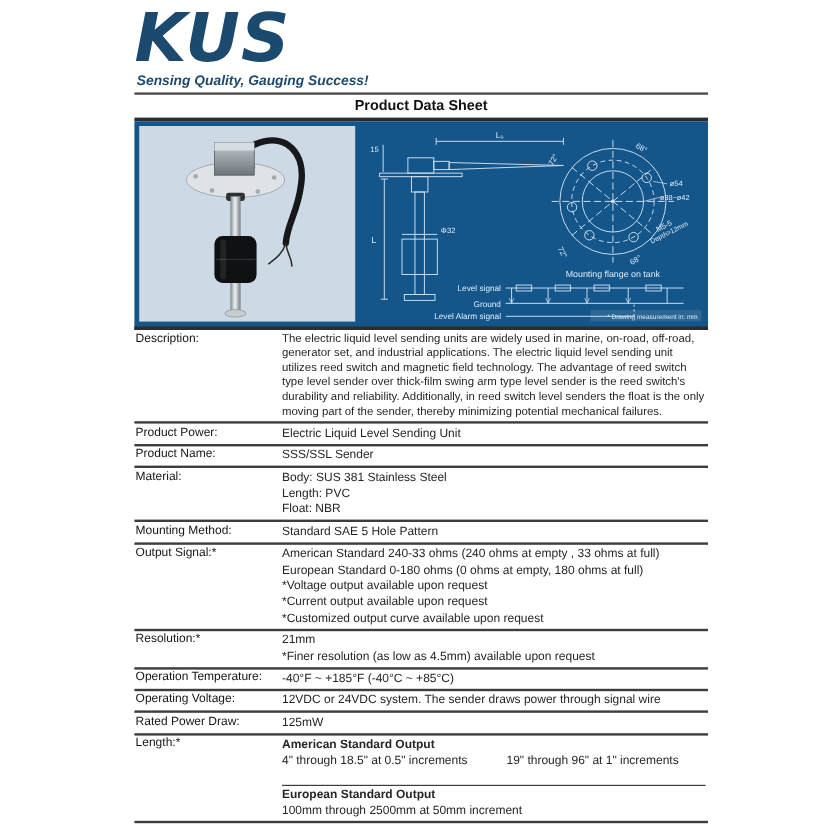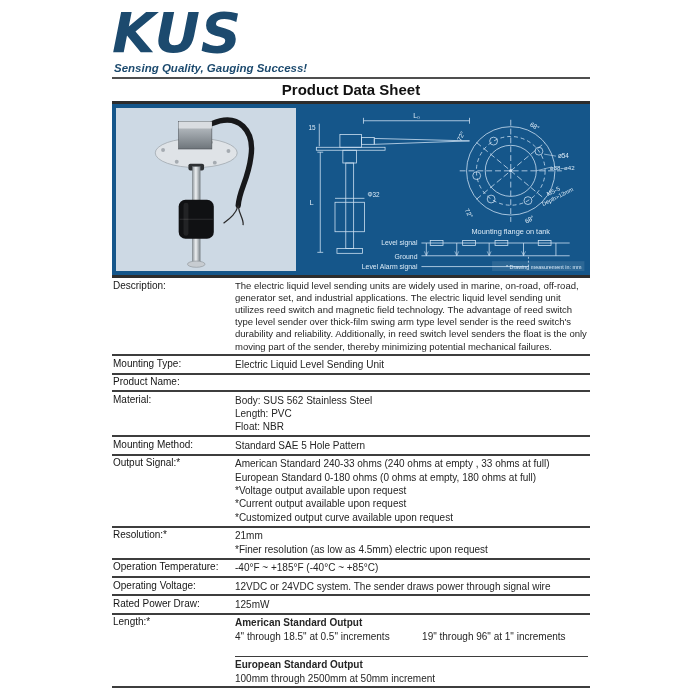--- a/index.html
+++ b/index.html
@@ -8,21 +8,21 @@
   .content{position:absolute;left:112px;top:0;width:478px;}
 
   
   .brand{padding-top:4px;border-bottom:2px solid #4f4f4f;padding-bottom:3px;}
   .logo{font-family:"DejaVu Sans",sans-serif;font-weight:bold;font-style:italic;
         font-size:56px;line-height:58px;color:#1c4a6e;letter-spacing:1px;}
   .tagline{font-weight:bold;font-style:italic;font-size:11.5px;color:#1c4a6e;margin-top:0px;margin-left:2px;}
 
   
   .title-bar{border-bottom:3px solid #2d2d2d;}
-  .title{font-size:15px;font-weight:bold;text-align:center;padding:2px 0 3px 0;color:#111;}
+  .title{font-size:12px;font-weight:bold;text-align:center;padding:2px 0 3px 0;color:#111;}
 
   
   .panel{height:174px;background:#15568a;display:flex;padding:4px;box-sizing:border-box;
          border-bottom:3px solid #2d2d2d;gap:5px;}
   .photo{width:180px;height:100%;background:#cdd9e4;flex:none;}
   .photo svg{width:100%;height:100%;display:block;}
   .drawing{flex:1;height:100%;}
   .drawing svg{width:100%;height:100%;display:block;}
   .drawing text{font-family:"Liberation Sans",sans-serif;fill:#dcebf7;}
   .draw-stroke{stroke:#cfe2f3;stroke-width:0.8;fill:none;}
@@ -175,32 +175,35 @@
     </div>
 
     <div class="spec-table" id="spec-table">
         <div class="row">
           <div class="cell label">Description:</div>
           <div class="cell value">
             <div class="line tight">The electric liquid level sending units are widely used in marine, on-road, off-road, generator set, and industrial applications.  The electric liquid level sending unit utilizes reed switch and magnetic field technology. The advantage of reed switch type level sender over thick-film swing arm type level sender is the reed switch's durability and reliability. Additionally, in reed switch level senders the float is the only moving part of the sender, thereby minimizing potential mechanical failures.</div>
           </div>
         </div>
         <div class="row">
-          <div class="cell label">Mounting Type:</div>
+          <div class="cell label">Product Power:</div>
           <div class="cell value">
             <div class="line">Electric Liquid Level Sending Unit</div>
           </div>
         </div>
         <div class="row">
           <div class="cell label">Product Name:</div>
+          <div class="cell value">
+            <div class="line">SSS/SSL Sender</div>
+          </div>
         </div>
         <div class="row">
           <div class="cell label">Material:</div>
           <div class="cell value">
-            <div class="line">Body: SUS 562 Stainless Steel</div>
+            <div class="line">Body: SUS 381 Stainless Steel</div>
             <div class="line">Length: PVC</div>
             <div class="line">Float: NBR</div>
           </div>
         </div>
         <div class="row">
           <div class="cell label">Mounting Method:</div>
           <div class="cell value">
             <div class="line">Standard SAE 5 Hole Pattern</div>
           </div>
         </div>
@@ -211,21 +214,21 @@
             <div class="line">European Standard 0-180 ohms (0 ohms at empty, 180 ohms at full)</div>
             <div class="line">*Voltage output available upon request</div>
             <div class="line">*Current output available upon request</div>
             <div class="line">*Customized output curve available upon request</div>
           </div>
         </div>
         <div class="row">
           <div class="cell label">Resolution:*</div>
           <div class="cell value">
             <div class="line">21mm</div>
-            <div class="line">*Finer resolution (as low as 4.5mm) electric upon request</div>
+            <div class="line">*Finer resolution (as low as 4.5mm) available upon request</div>
           </div>
         </div>
         <div class="row">
           <div class="cell label">Operation Temperature:</div>
           <div class="cell value">
             <div class="line">-40°F ~ +185°F (-40°C ~ +85°C)</div>
           </div>
         </div>
         <div class="row">
           <div class="cell label">Operating Voltage:</div>

